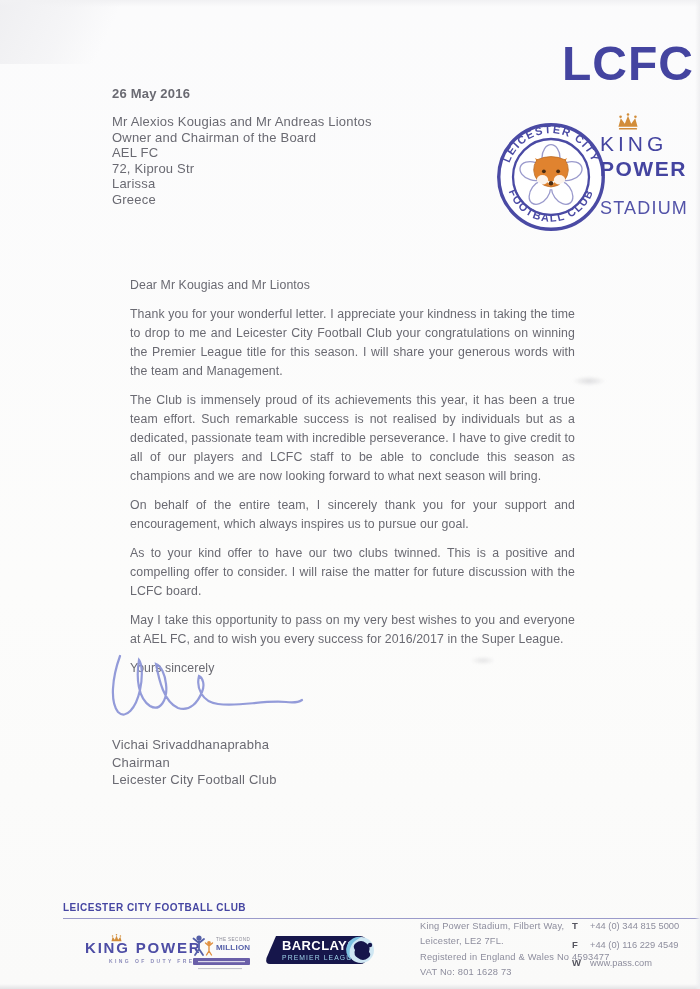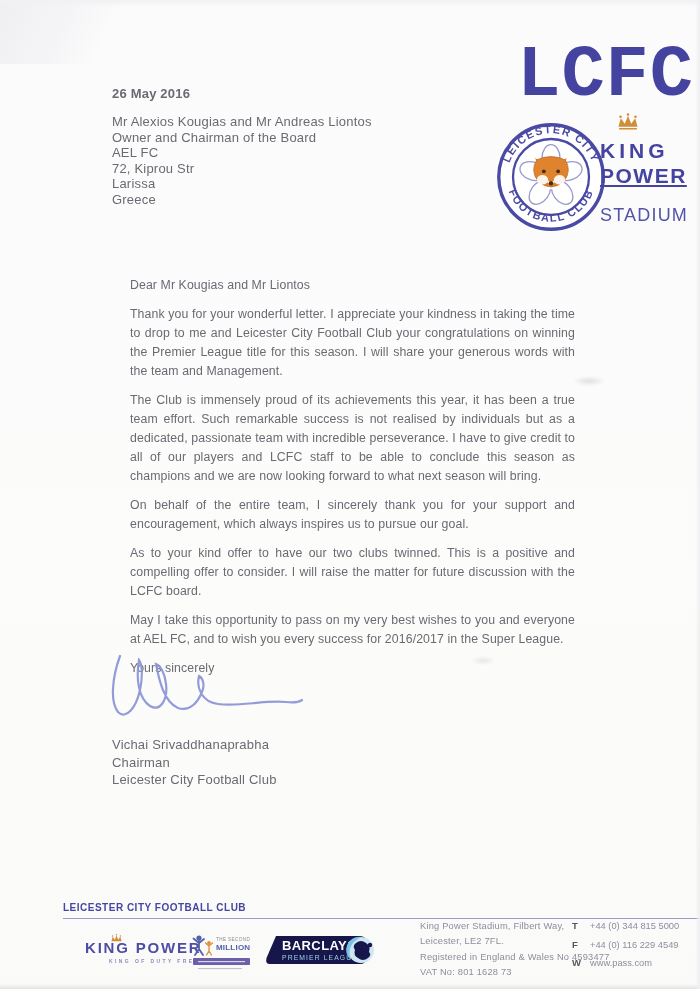--- a/index.html
+++ b/index.html
@@ -28,27 +28,27 @@
   
   .date { position:absolute; left:112px; top:86px; font-size:13px; letter-spacing:.2px;font-weight:bold; }
   .recipient { position:absolute; left:112px; top:114px; font-size:13px; line-height:15.6px; letter-spacing:.2px; }
   .body-text { position:absolute; left:112px; top:276px; width:481px; font-size:12.3px; }
   .body-text p { line-height:19px; margin:0 18px 10px; text-align:justify; letter-spacing:.1px; }
   .body-text p.salutation, .body-text p.closing { text-align:left; }
   .signer { position:absolute; left:112px; top:736px; font-size:13px; line-height:17.6px; letter-spacing:.2px; }
   .signature { position:absolute; left:106px; top:650px; }
 
   
-  .wordmark { position:absolute; top:40px; right:6px; font-size:72px; font-weight:bold;
-    color:#4444a0; letter-spacing:1px; line-height:1;font-family:Liberation Mono, monospace; }
+  .wordmark { position:absolute; top:40px; right:6px; font-size:48px; font-weight:bold;
+    color:#4444a0; letter-spacing:1px; line-height:1; }
   .crest { position:absolute; left:494px; top:120px; }
   .stadium { position:absolute; left:600px; top:113px; color:#4444a0; }
   .stadium .crown-wrap { margin-left:14px; height:18px; }
-  .stadium .l1 { font-size:21px; font-weight:bold; letter-spacing:4px; line-height:25px;margin-top:7px; }
-  .stadium .l2 { font-size:21px; font-weight:bold; letter-spacing:1.5px; line-height:25px;text-decoration:underline; }
+  .stadium .l1 { font-size:21px; font-weight:normal; letter-spacing:4px; line-height:25px; }
+  .stadium .l2 { font-size:21px; font-weight:bold; letter-spacing:1.5px; line-height:25px; }
   .stadium .l3 { font-size:18px; font-weight:normal; letter-spacing:1.2px; line-height:23px; color:#5353a8;margin-top:16px; }
 
   
   .footer-heading { position:absolute; left:63px; top:902px; font-size:10px; font-weight:bold;
     color:#4646a2; letter-spacing:.5px; }
   .footer-rule { position:absolute; left:63px; top:918px; width:637px; height:1px;
     background:#8a8ac2; opacity:.85; }
   .kp-logo { position:absolute; left:85px; top:929px; color:#4d4da5; }
   .kp-logo .kp-crown { margin-left:24px; height:10px; }
   .kp-logo .kp-name { font-size:15px; font-weight:bold; letter-spacing:1.8px; line-height:17px; }

